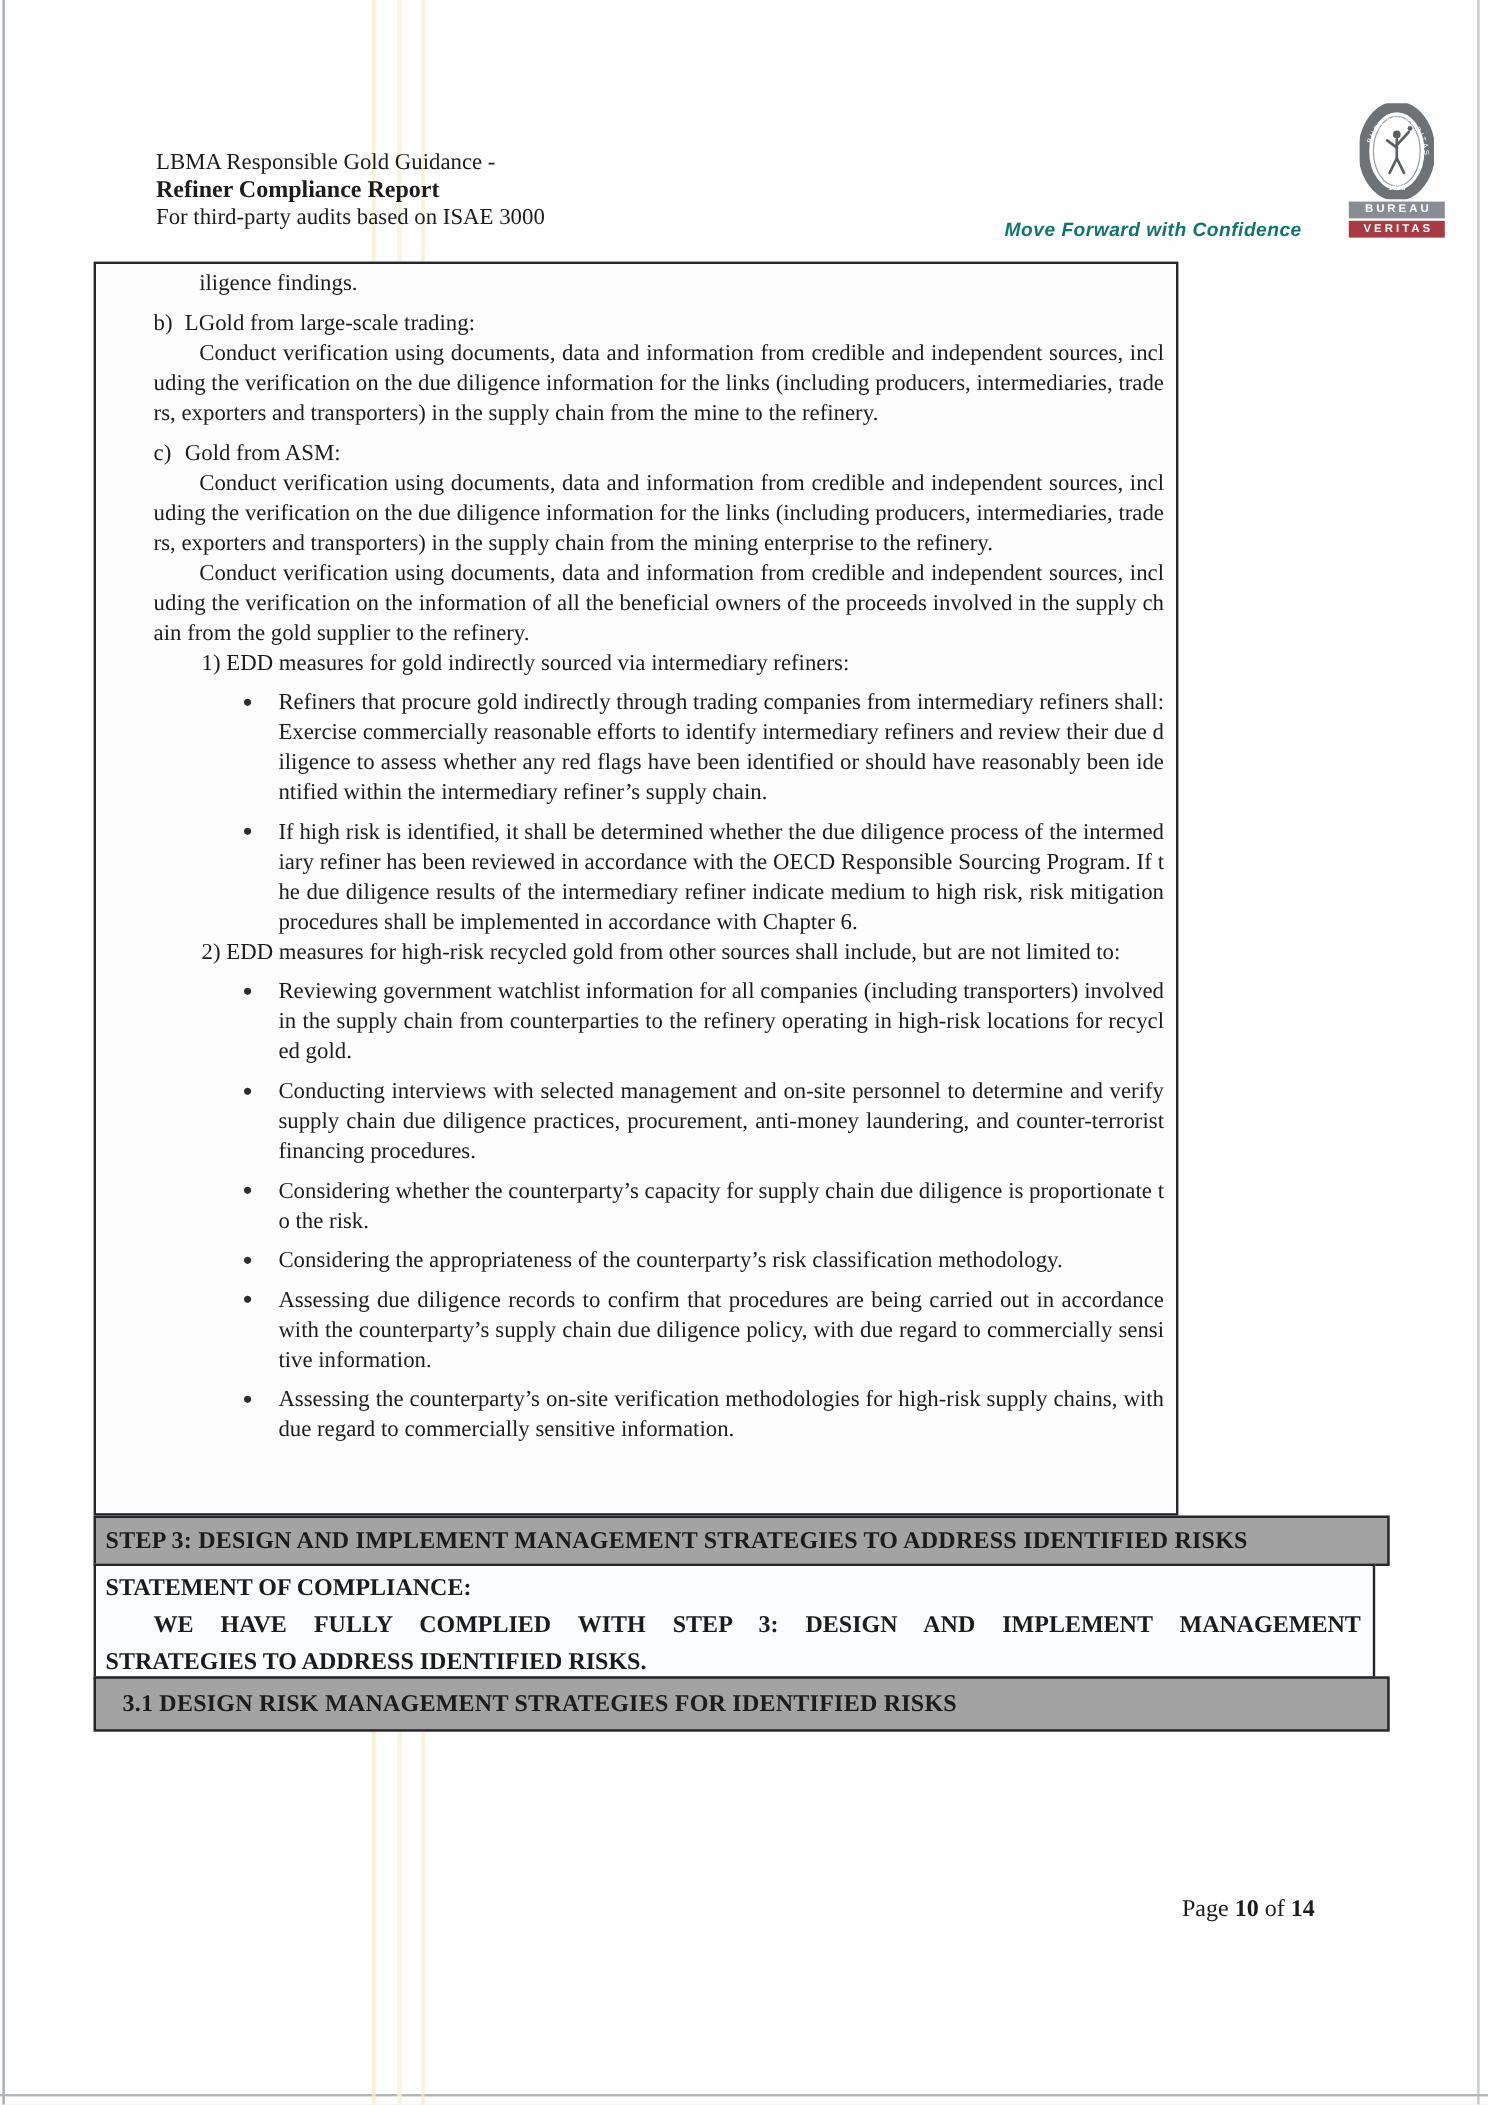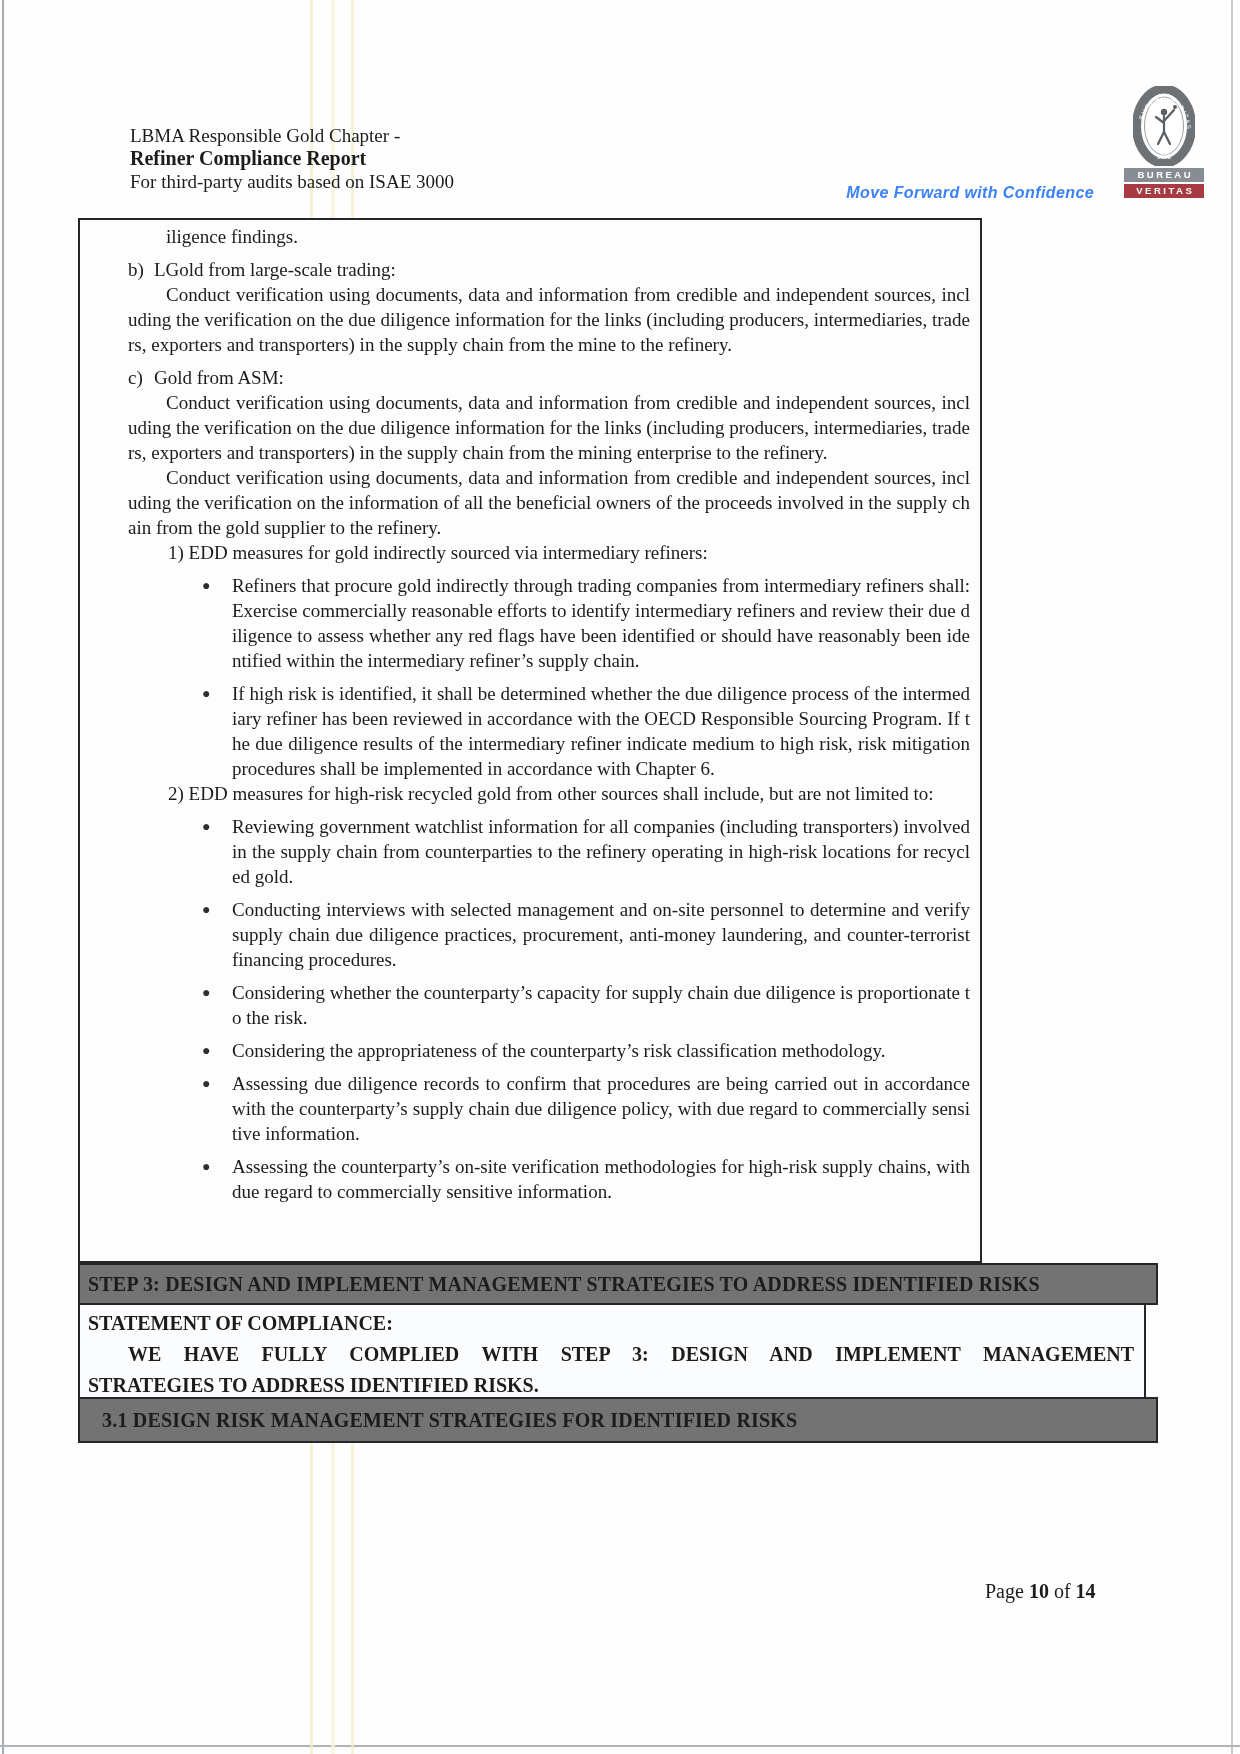--- a/index.html
+++ b/index.html
@@ -14,23 +14,23 @@
   .edge-bottom{position:absolute;left:0;top:1745px;width:100%;height:2px;background:#b0b5b8;}
   .fold{position:absolute;top:0;height:100%;width:3px;pointer-events:none;}
   .fold1{left:310px;background:#f4eec6;opacity:.75;}
   .fold2{left:331px;background:#f8f3d8;opacity:.8;width:4px;}
   .fold3{left:351px;background:#f3edc2;opacity:.65;}
 
   
   .doc-head{position:absolute;left:130px;top:124px;line-height:23px;font-size:19px;}
   .doc-head .l2{font-weight:bold;font-size:20px;}
   .tagline{
-    position:absolute;left:828px;top:184px;width:266px;text-align:right;
+    position:absolute;left:828px;top:184px;width:266px;text-align:center;
     font-family:"Liberation Sans", sans-serif;font-weight:bold;font-style:italic;
-    font-size:16px;color:#3b82f6;letter-spacing:.4px;
+    font-size:16px;color:#0f766e;letter-spacing:.4px;
   }
   .bv-logo{position:absolute;left:1124px;top:86px;width:80px;text-align:center;}
   .bv-logo svg{display:block;margin:0 auto;}
   .bv-row{
     height:14px;line-height:14px;margin-top:2px;color:#fff;
     font-family:"Liberation Sans", sans-serif;font-weight:bold;font-size:9.5px;
     letter-spacing:2.5px;text-indent:2.5px;
   }
   .bv-row.bureau{background:#878d93;}
   .bv-row.veritas{background:#a73a42;}
@@ -46,21 +46,21 @@
   .item-heading .lbl{display:inline-block;min-width:26px;}
   .para{margin-top:0;text-indent:38px;text-align:justify;word-break:break-all;}
   .num-heading{margin-top:0;margin-left:40px;font-family:Liberation Serif, serif;}
   .bullet{display:flex;margin-top:8px;margin-left:74px;}
   .bullet .dot{width:30px;flex:0 0 30px;font-size:14px;line-height:25px;color:#2e2e31;}
   .bullet .btxt{flex:1;text-align:justify;word-break:break-all;}
 
   
   .bar{
     position:absolute;left:78px;width:1080px;box-sizing:border-box;
-    border:2px solid #26262a;background:#737373;display:flex;align-items:center;
+    border:2px solid #26262a;background:#a3a3a3;display:flex;align-items:center;
     padding-left:8px;font-weight:bold;font-size:20px;letter-spacing:.2px;
   }
   .bar.step3{top:1263px;height:42px;}
   .bar.s31{top:1397px;height:46px;padding-left:22px;}
   .stmt-box{
     position:absolute;left:78px;top:1303px;width:1068px;height:96px;
     border:2px solid #26262a;box-sizing:border-box;background:#fbfcfd;
     padding:3px 10px 0 8px;font-weight:bold;font-size:20px;line-height:31px;
   }
   .stmt-line1{text-indent:40px;text-align:justify;text-align-last:justify;}
@@ -75,21 +75,21 @@
 <div class="page">
 
   <div class="edge-left"></div>
   <div class="edge-right"></div>
   <div class="edge-bottom"></div>
   <div class="fold fold1"></div>
   <div class="fold fold2"></div>
   <div class="fold fold3"></div>
 
   <div class="doc-head">
-    <div class="l1">LBMA Responsible Gold Chapter -</div>
+    <div class="l1">LBMA Responsible Gold Guidance -</div>
     <div class="l2">Refiner Compliance Report</div>
     <div class="l3">For third-party audits based on ISAE 3000</div>
   </div>
 
   <div class="tagline">Move Forward with Confidence</div>
 
   <div class="bv-logo">
     <svg width="62" height="80" viewBox="0 0 62 80">
       <ellipse cx="31" cy="40" rx="27.5" ry="37" fill="#ffffff" stroke="#6d7276" stroke-width="9"></ellipse>
       <ellipse cx="31" cy="40" rx="19.5" ry="29" fill="#ffffff" stroke="#9aa0a4" stroke-width="1"></ellipse>

